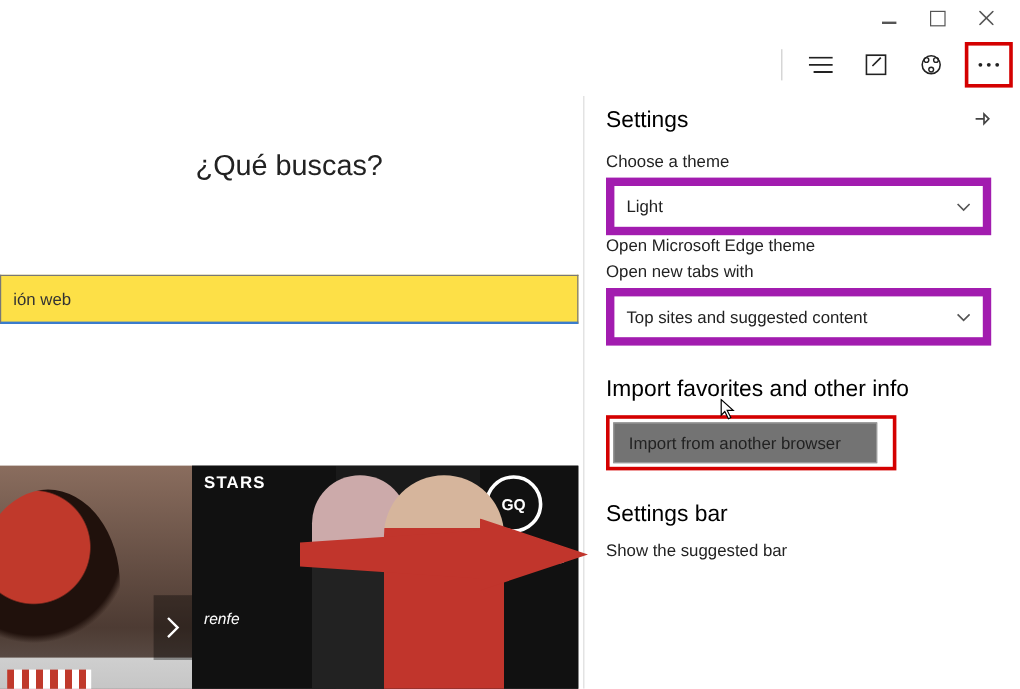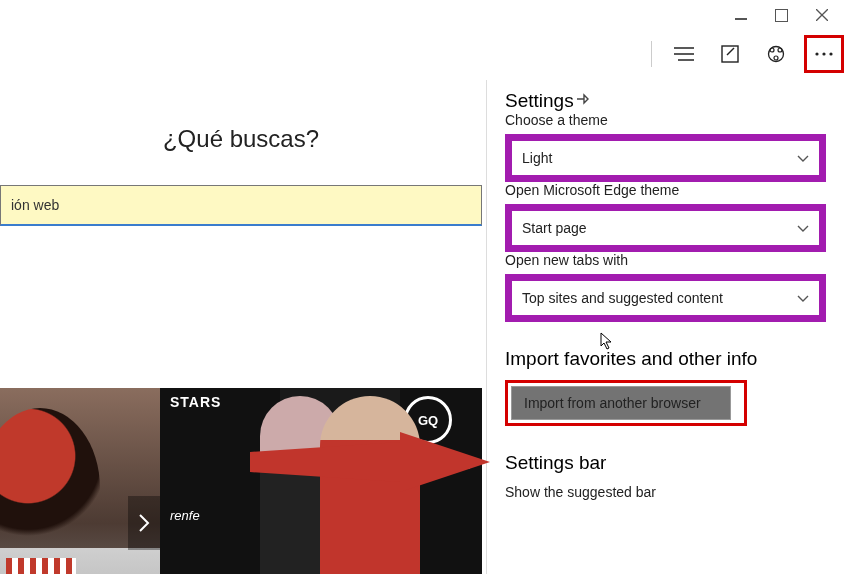--- a/index.html
+++ b/index.html
@@ -12,41 +12,41 @@
 .wc-close svg{width:12px;height:12px}
 
 .top-toolbar{position:absolute;top:34px;right:6px;height:40px;display:flex;align-items:center;gap:10px}
 .top-toolbar .tb-sep{width:1px;height:26px;background:#ccc;margin:0 4px}
 .tb-btn{width:36px;height:36px;display:flex;align-items:center;justify-content:center;color:#222}
 
 .more-box{border:3px solid #d40000;width:34px;height:32px;display:flex;align-items:center;justify-content:center}
 
 .content-left{position:absolute;left:0;top:80px;right:368px;bottom:0}
 .search-heading{text-align:center;font-size:24px;font-weight:400;color:#222;margin-top:45px}
-.search-box{margin-top:32px;height:38px;border:1px solid #777;border-bottom:2px solid #3a7ccd;background:#fef9c3;padding:0 10px;font-size:14px;color:#333;display:flex;align-items:center}
+.search-box{margin-top:76px;height:38px;border:1px solid #777;border-bottom:2px solid #3a7ccd;background:#fde047;padding:0 10px;font-size:14px;color:#333;display:flex;align-items:center}
 
 .cards-row{position:absolute;left:0;right:0;bottom:0;top:308px;display:flex;}
 .card1{width:160px;height:270px;background:linear-gradient(#8a6d5e 0%,#4d3b33 50%,#888 100%);position:relative;overflow:hidden}
 .next-arrow{position:absolute;right:0;top:50%;transform:translateY(-50%);width:32px;height:54px;background:rgba(0,0,0,0.35);display:flex;align-items:center;justify-content:center;color:#fff;font-size:22px}
 .card1 .skier{position:absolute;left:-20px;top:20px;width:120px;height:160px;border-radius:50%;background:radial-gradient(circle at 40% 30%,#c0392b 0 35%,#20110c 36% 55%,transparent 60%)}
 .card1 .snow{position:absolute;left:0;right:0;bottom:40px;height:70px;background:linear-gradient(#cfcfcf,#b6b6b6)}
 .card1 .fence{position:absolute;left:6px;bottom:70px;width:70px;height:30px;background:repeating-linear-gradient(90deg,#c0392b 0 6px,#fff 6px 12px)}
 
 .card2{flex:1;height:215px;position:relative;overflow:hidden;background:#111}
 .stars-bg{position:absolute;inset:0;background:
 repeating-linear-gradient(90deg,#111 0 120px,#1a1a1a 120px 240px);}
 .stars-text{position:absolute;color:#fff;font-weight:700;font-size:14px;letter-spacing:1px}
 .gq-circle{position:absolute;width:42px;height:42px;border:3px solid #fff;border-radius:50%;color:#fff;display:flex;align-items:center;justify-content:center;font-weight:700;font-size:13px}
 .renfe{position:absolute;color:#fff;font-size:13px;font-style:italic}
 .couple{position:absolute;left:100px;top:0;width:190px;height:215px}
 .man{position:absolute;left:0;top:8px;width:80px;height:200px;background:linear-gradient(#caa 0 28%,#222 28% 100%);border-radius:40px 40px 0 0}
 .woman{position:absolute;left:60px;top:8px;width:100px;height:200px;background:linear-gradient(#d6b59c 0 22%,#c1352c 22% 100%);border-radius:50px 50px 0 0}
 
 .settings-panel{position:absolute;top:80px;right:6px;bottom:0;width:358px;background:#fff;border-left:1px solid #ddd;padding:10px 18px 0;box-sizing:border-box;overflow:hidden}
-.sp-header{display:flex;align-items:center;}
+.sp-header{display:flex;align-items:center;justify-content:space-between;margin-bottom:14px}
 .sp-title{font-size:19px}
 .sp-label{font-size:14px;margin-bottom:6px;color:#222}
 .sp-select{height:34px;border:7px solid #a21caf;display:flex;align-items:center;justify-content:space-between;padding:0 10px;font-size:14px;color:#222}
 .sp-select .chev{color:#555}
 .sp-section{font-size:19px;margin-top:26px;margin-bottom:10px}
 .sp-button{height:34px;border:1px solid #999;background:#737373;display:flex;align-items:center;padding:0 12px;font-size:14px;color:#222;width:220px;box-sizing:border-box}
 .import-highlight{border:3px solid #d40000;padding:3px;width:230px}
 .cursor{position:absolute;left:600px;top:332px;font-size:17px;color:#000;pointer-events:none}
 
 .red-arrow{position:absolute;left:250px;top:432px;pointer-events:none}
@@ -150,26 +150,20 @@
 
   <div class="sp-label">Choose a theme</div>
   <div class="sp-select">
     <span>Light</span>
     <span class="chev"><svg width="12" height="8">
             <polyline points="1,1 6,6 11,1" fill="none" stroke="#555" stroke-width="1.4"></polyline>
           </svg></span>
   </div>
 
   <div class="sp-label">Open Microsoft Edge theme</div>
-  <div class="sp-select">
-    <span>Start page</span>
-    <span class="chev"><svg width="12" height="8">
-            <polyline points="1,1 6,6 11,1" fill="none" stroke="#555" stroke-width="1.4"></polyline>
-          </svg></span>
-  </div>
 
   <div class="sp-label">Open new tabs with</div>
   <div class="sp-select">
     <span>Top sites and suggested content</span>
     <span class="chev"><svg width="12" height="8">
             <polyline points="1,1 6,6 11,1" fill="none" stroke="#555" stroke-width="1.4"></polyline>
           </svg></span>
   </div>
 
   <div class="sp-section">Import favorites and other info</div>

